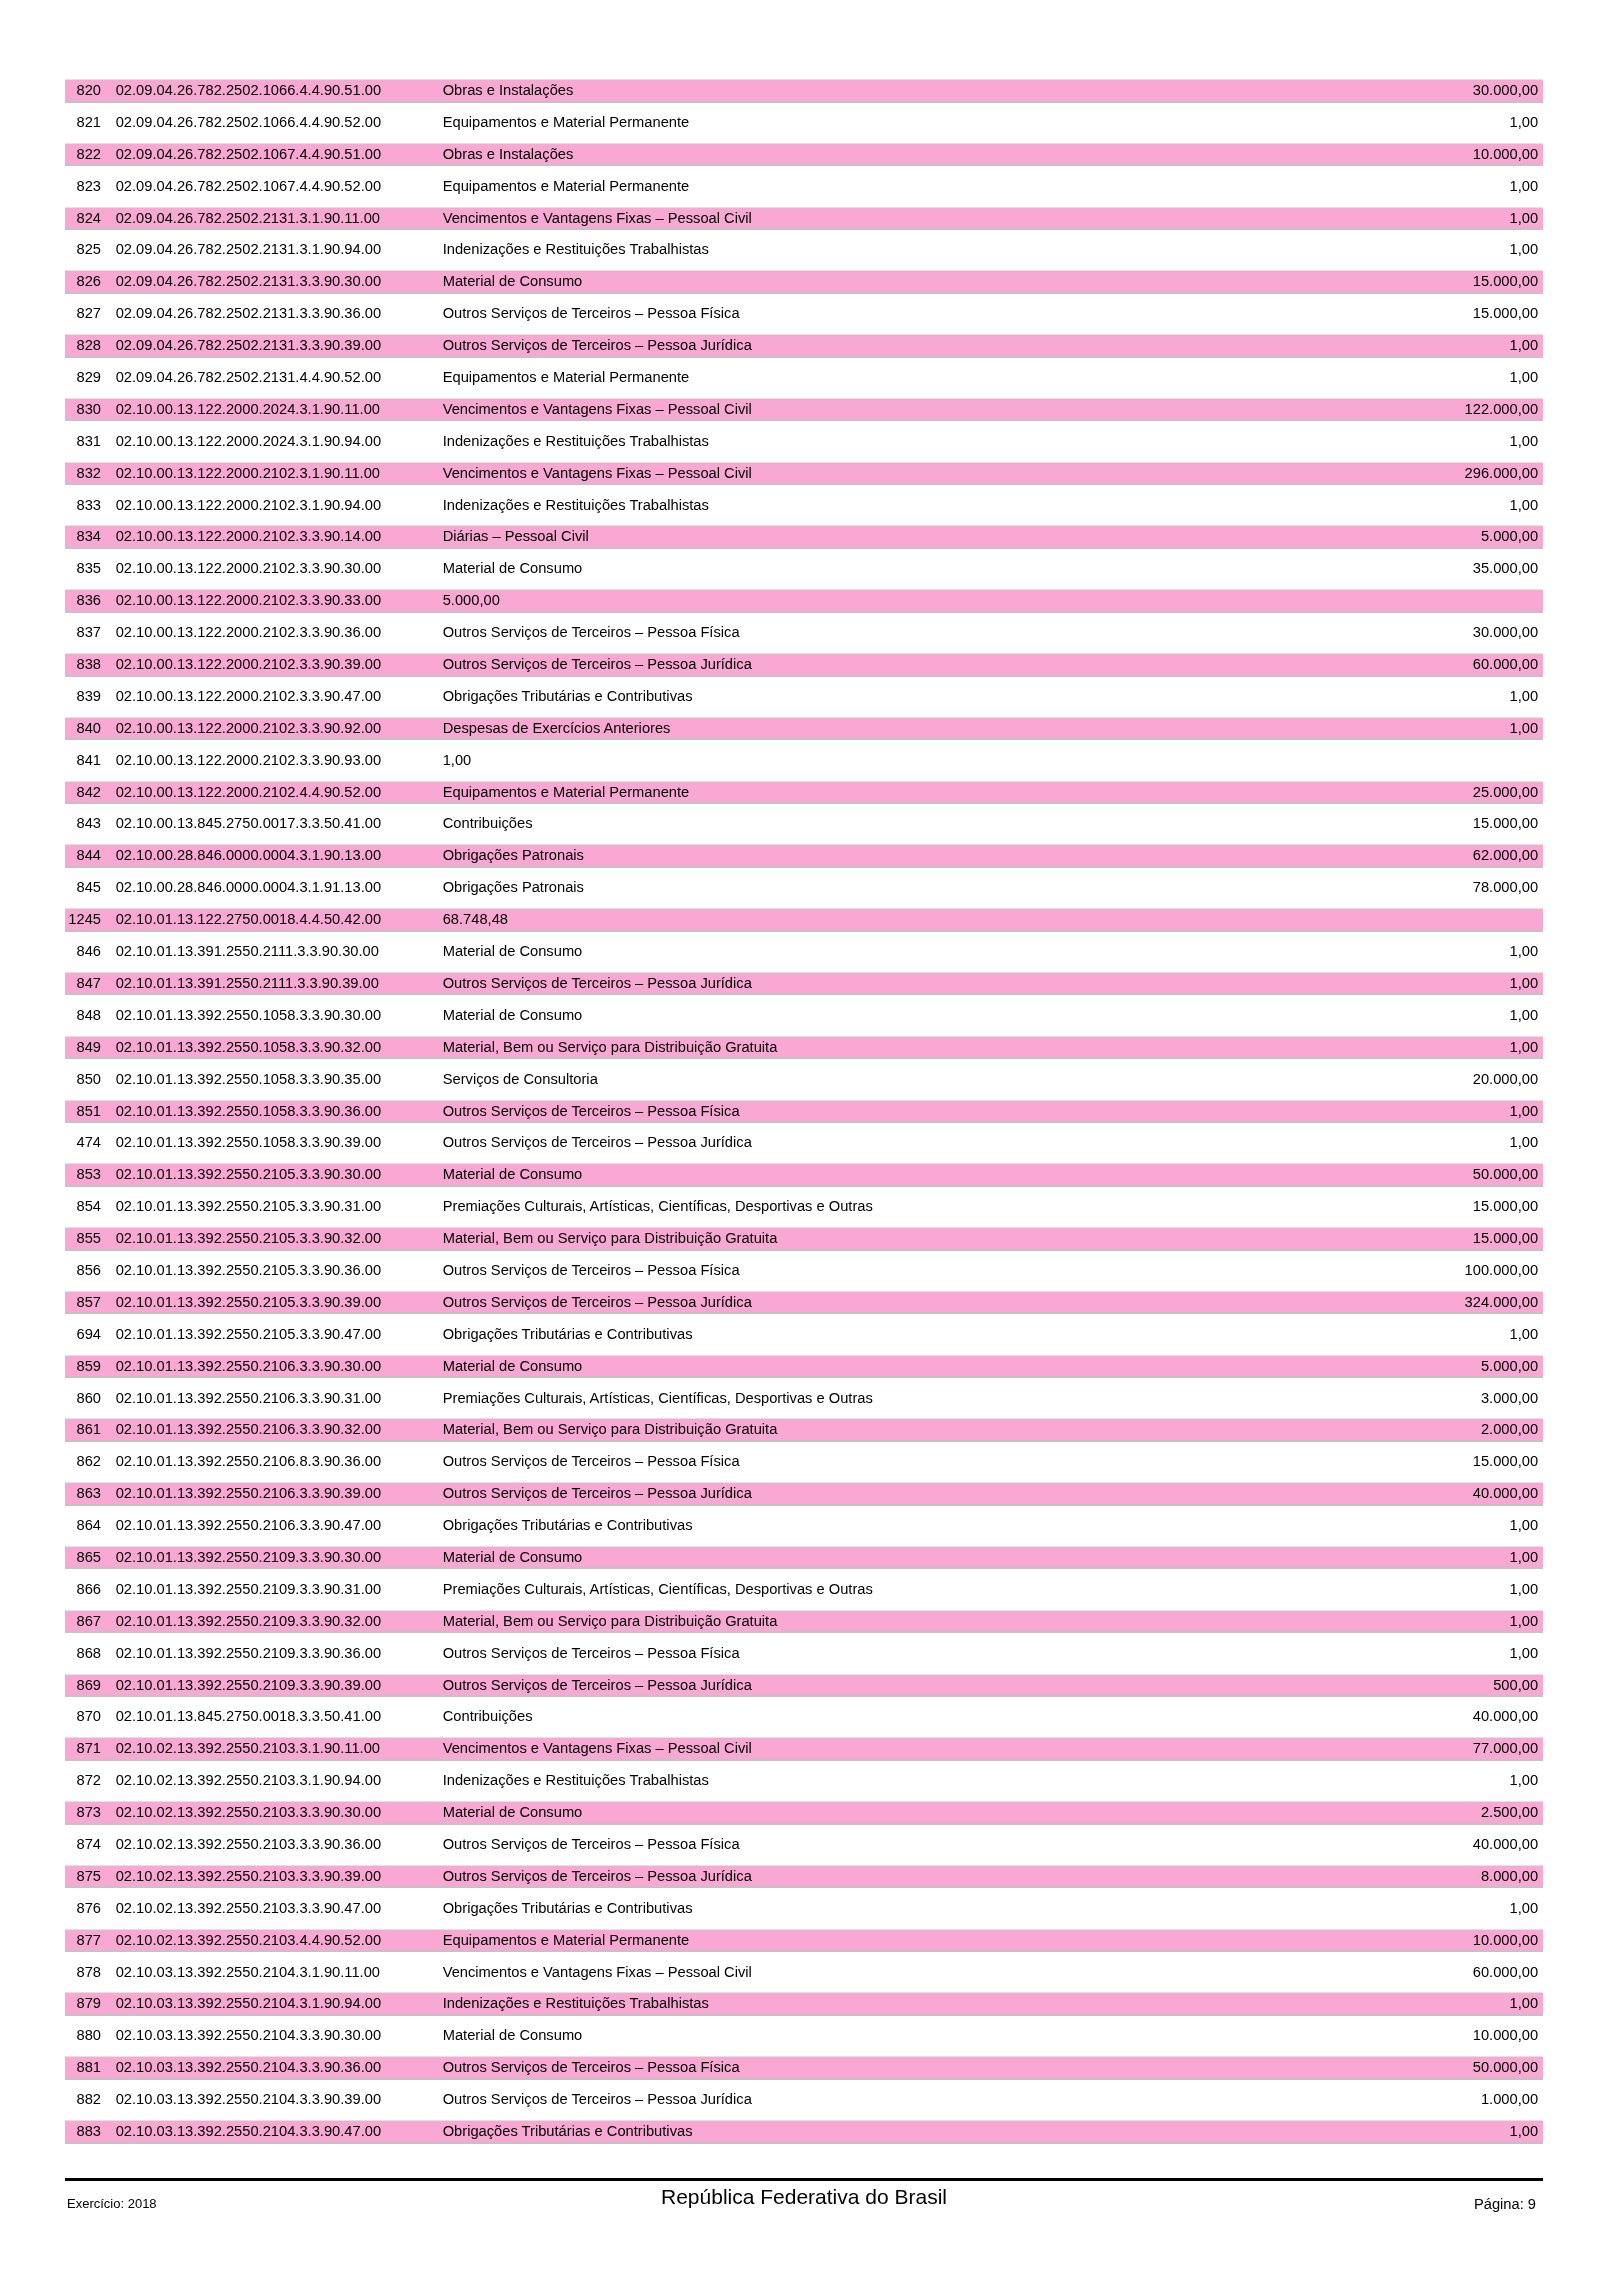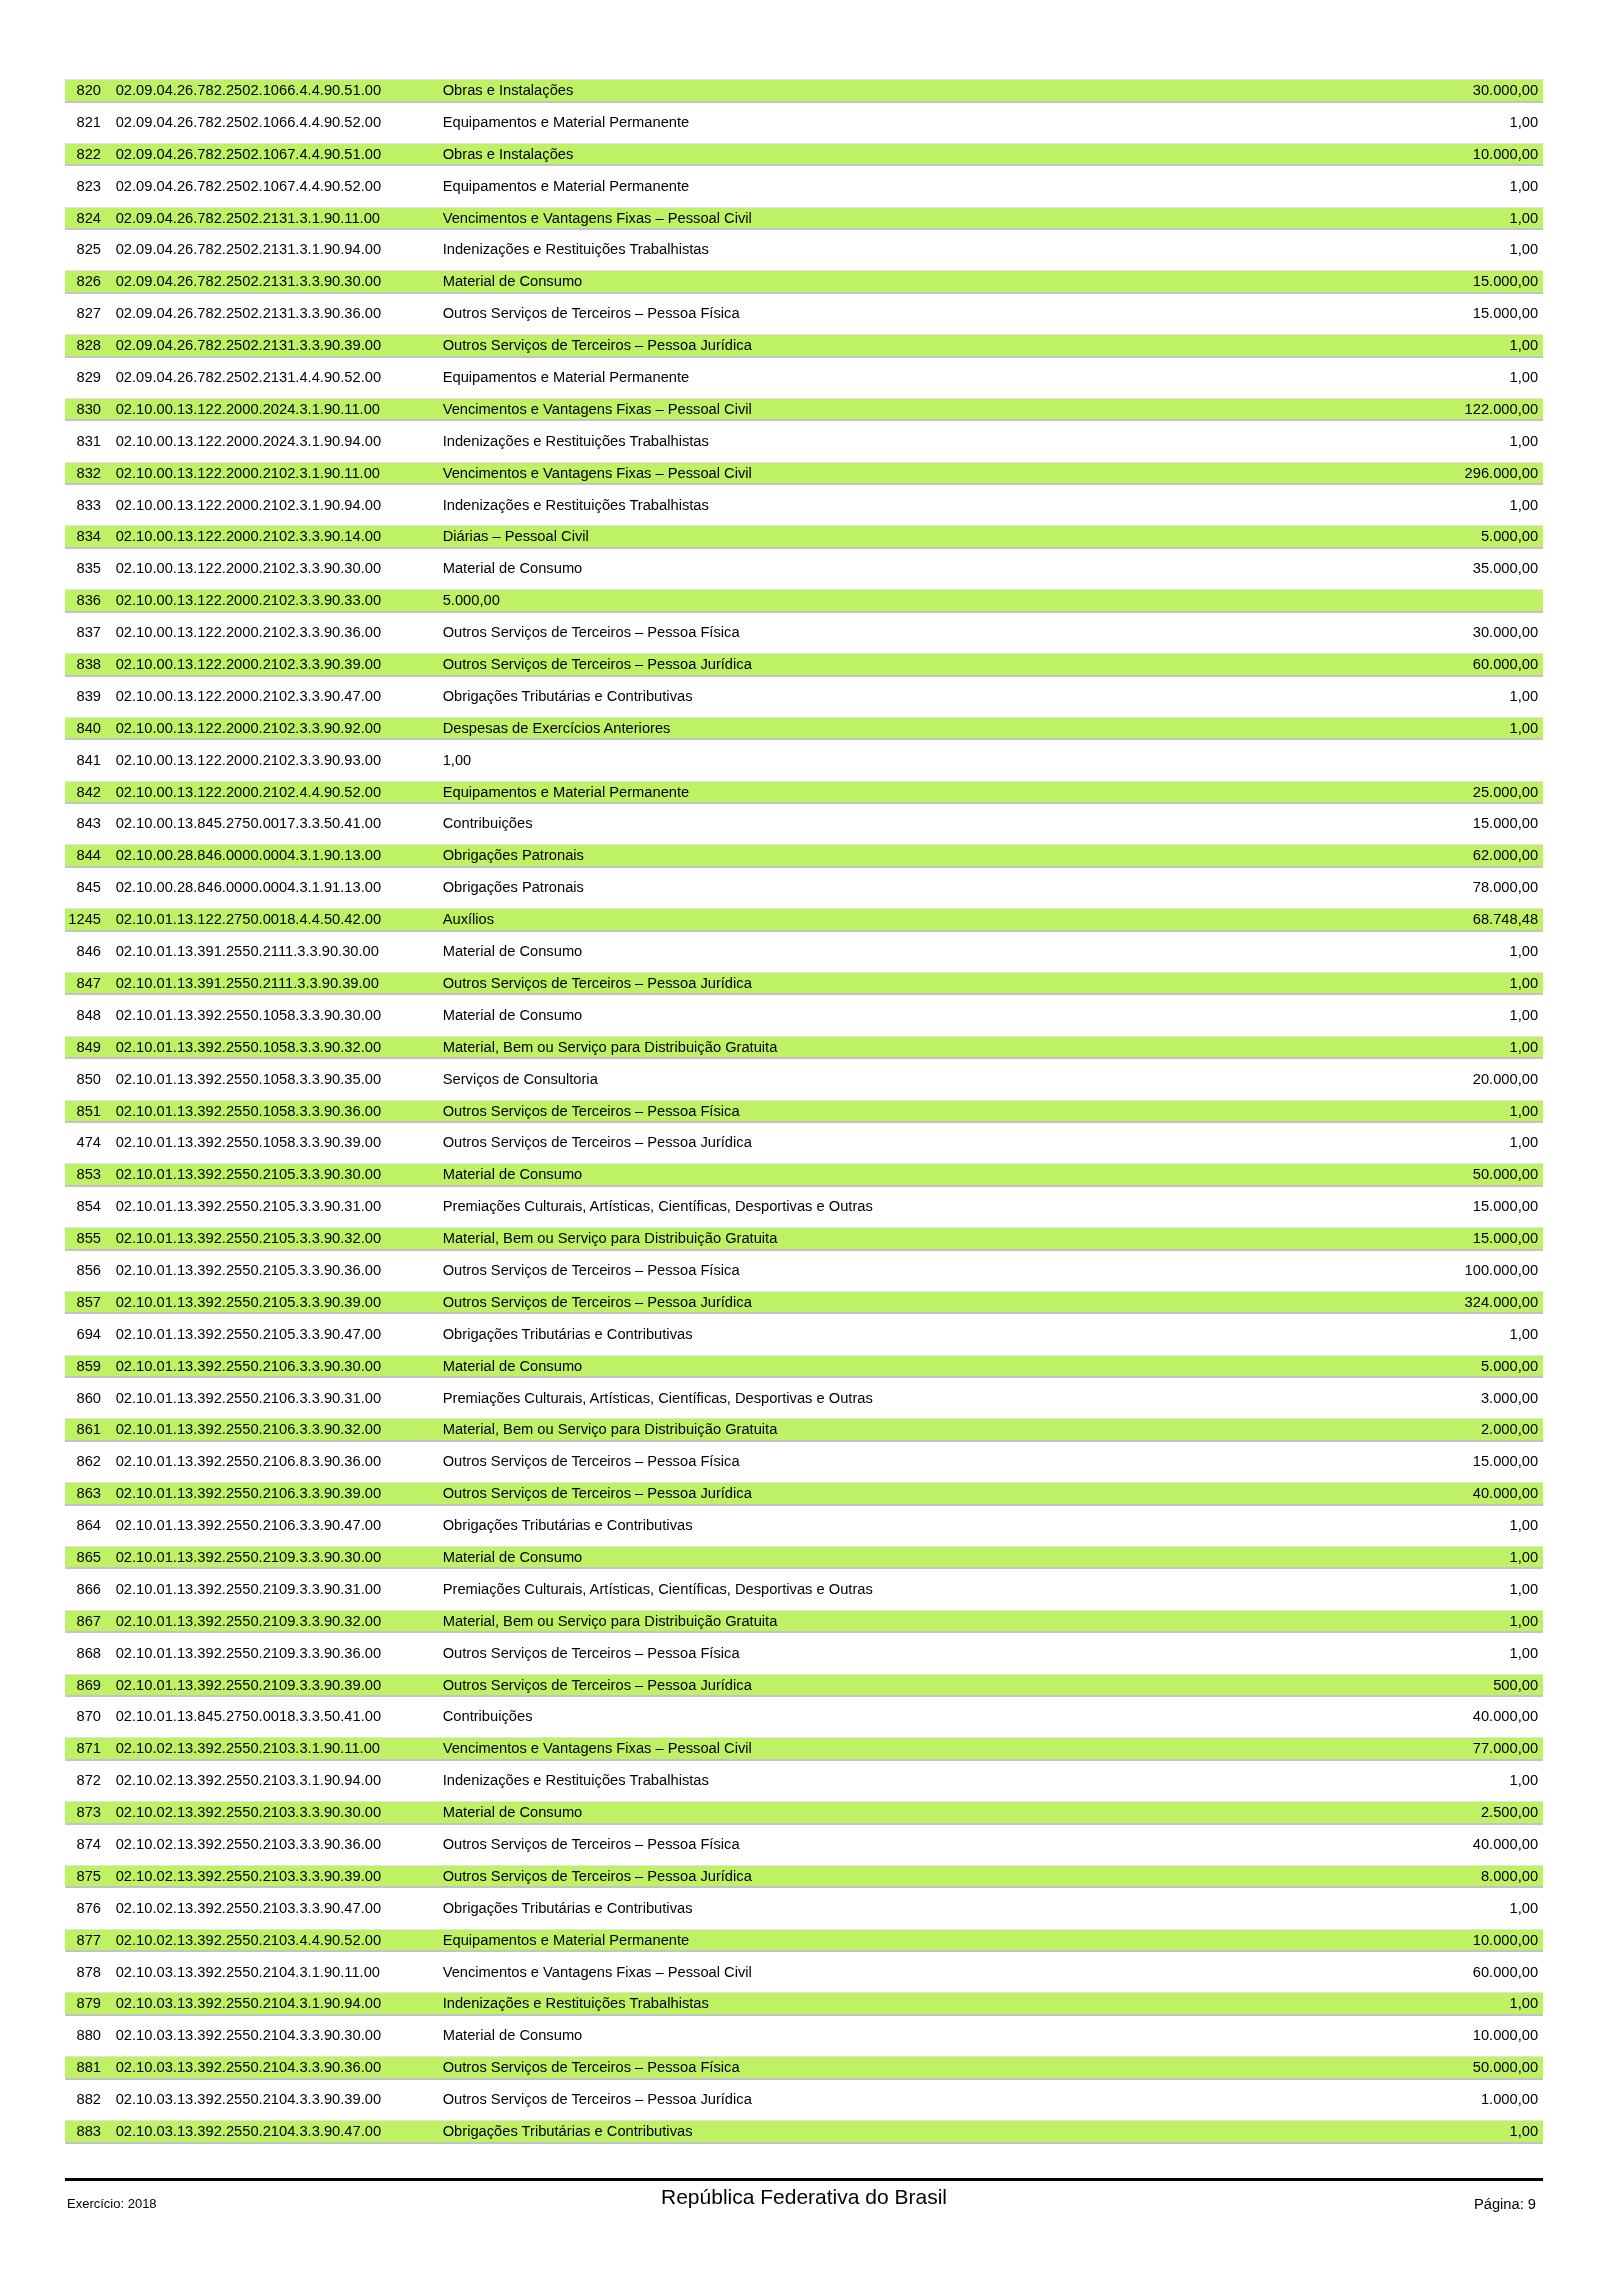--- a/index.html
+++ b/index.html
@@ -24,21 +24,21 @@
   .budget-row {
     height: 23.5px;
     margin-bottom: 8.4px;
     display: flex;
     align-items: center;
     font-size: 14.7px;
     line-height: 23.5px;
     white-space: nowrap;
   }
   .budget-row.shaded {
-    background: #bef264;
+    background: #f9a8d4;
     box-shadow: inset 0 -2px 0 #c3c3c3, inset 0 1px 0 #e2e2e2;
   }
   .c-num {
     flex: none;
     width: 36px;
     text-align: right;
   }
   .c-code {
     flex: none;
     margin-left: 14.7px;
@@ -237,21 +237,20 @@
   </div>
     <div class="budget-row">
     <span class="c-num">845</span>
     <span class="c-code">02.10.00.28.846.0000.0004.3.1.91.13.00</span>
     <span class="c-desc">Obrigações Patronais</span>
     <span class="c-value">78.000,00</span>
   </div>
     <div class="budget-row shaded">
     <span class="c-num">1245</span>
     <span class="c-code">02.10.01.13.122.2750.0018.4.4.50.42.00</span>
-    <span class="c-desc">Auxílios</span>
     <span class="c-value">68.748,48</span>
   </div>
     <div class="budget-row">
     <span class="c-num">846</span>
     <span class="c-code">02.10.01.13.391.2550.2111.3.3.90.30.00</span>
     <span class="c-desc">Material de Consumo</span>
     <span class="c-value">1,00</span>
   </div>
     <div class="budget-row shaded">
     <span class="c-num">847</span>

